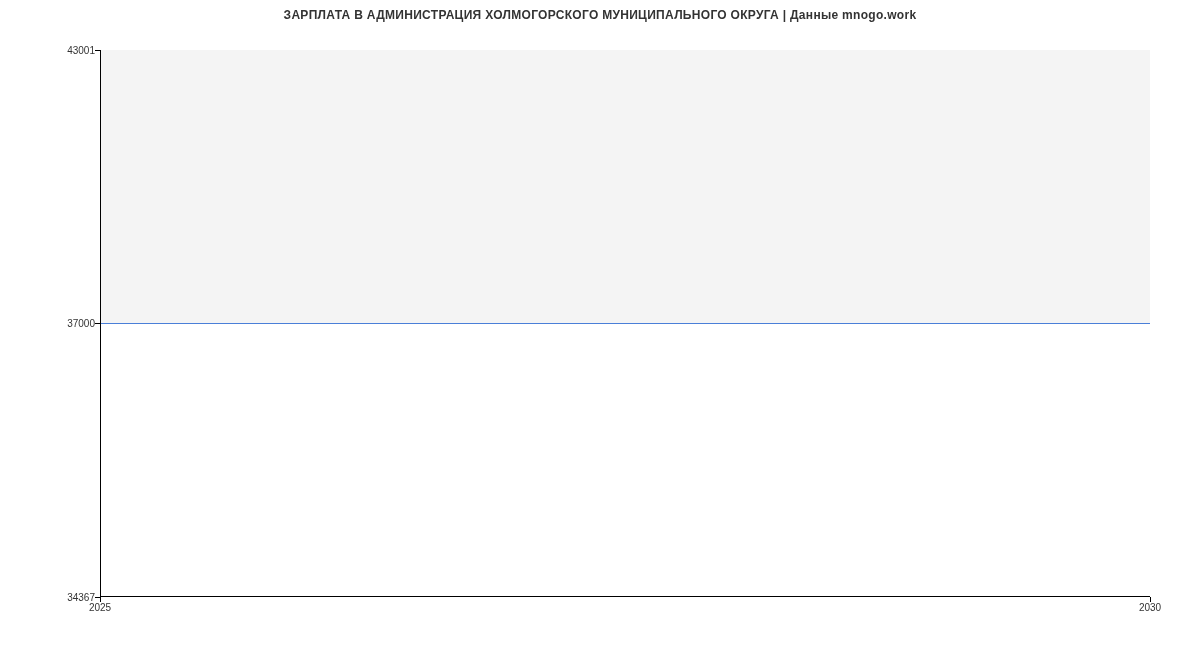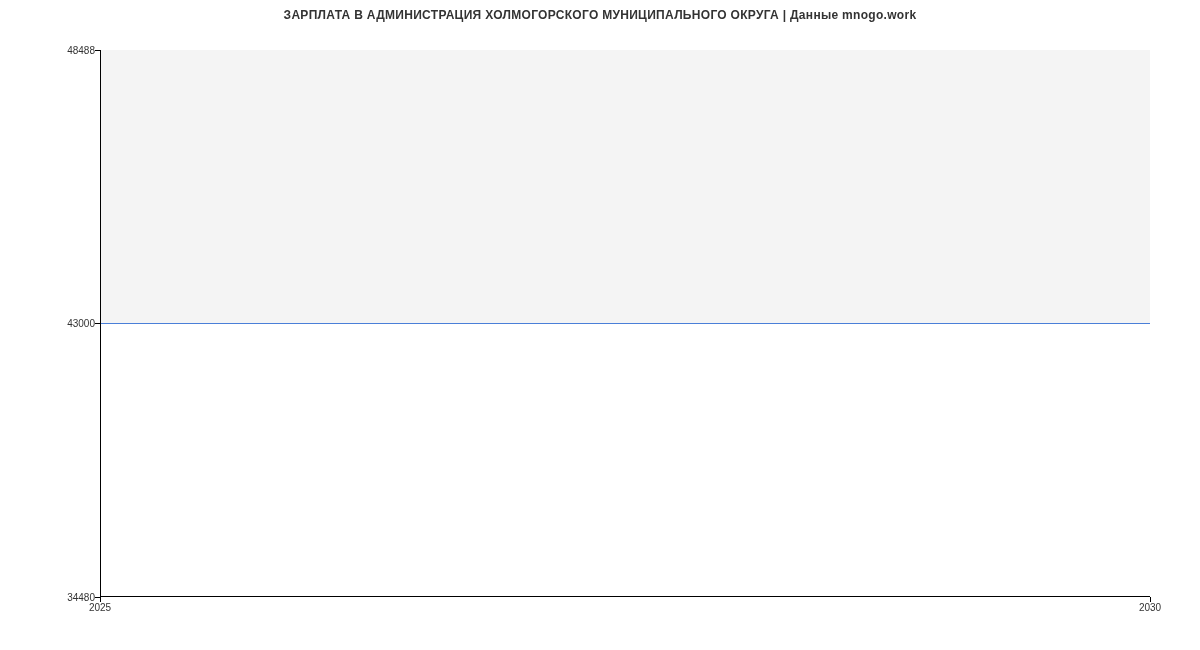--- a/index.html
+++ b/index.html
@@ -92,23 +92,23 @@
 
 <div class="chart-container">
   <div class="chart-title">ЗАРПЛАТА В АДМИНИСТРАЦИЯ ХОЛМОГОРСКОГО МУНИЦИПАЛЬНОГО ОКРУГА | Данные mnogo.work</div>
 
   <div class="plot-area">
     <div class="grid-fill-top"></div>
     <div class="grid-fill-bottom"></div>
     <div class="data-line" style="top:50%;"></div>
   </div>
 
-  <div class="y-tick-label" style="top:50px;">48488</div>
-  <div class="y-tick-label" style="top:323px;">43000</div>
-  <div class="y-tick-label" style="top:597px;">34480</div>
+  <div class="y-tick-label" style="top:50px;">43001</div>
+  <div class="y-tick-label" style="top:323px;">37000</div>
+  <div class="y-tick-label" style="top:597px;">34367</div>
 
   <div class="y-tick-mark" style="top:50px;"></div>
   <div class="y-tick-mark" style="top:323px;"></div>
   <div class="y-tick-mark" style="top:597px;"></div>
 
   <div class="x-tick-label" style="left:100px;">2025</div>
   <div class="x-tick-label" style="left:1150px;">2030</div>
 
   <div class="x-tick-mark" style="left:100px;"></div>
   <div class="x-tick-mark" style="left:1150px;"></div>

